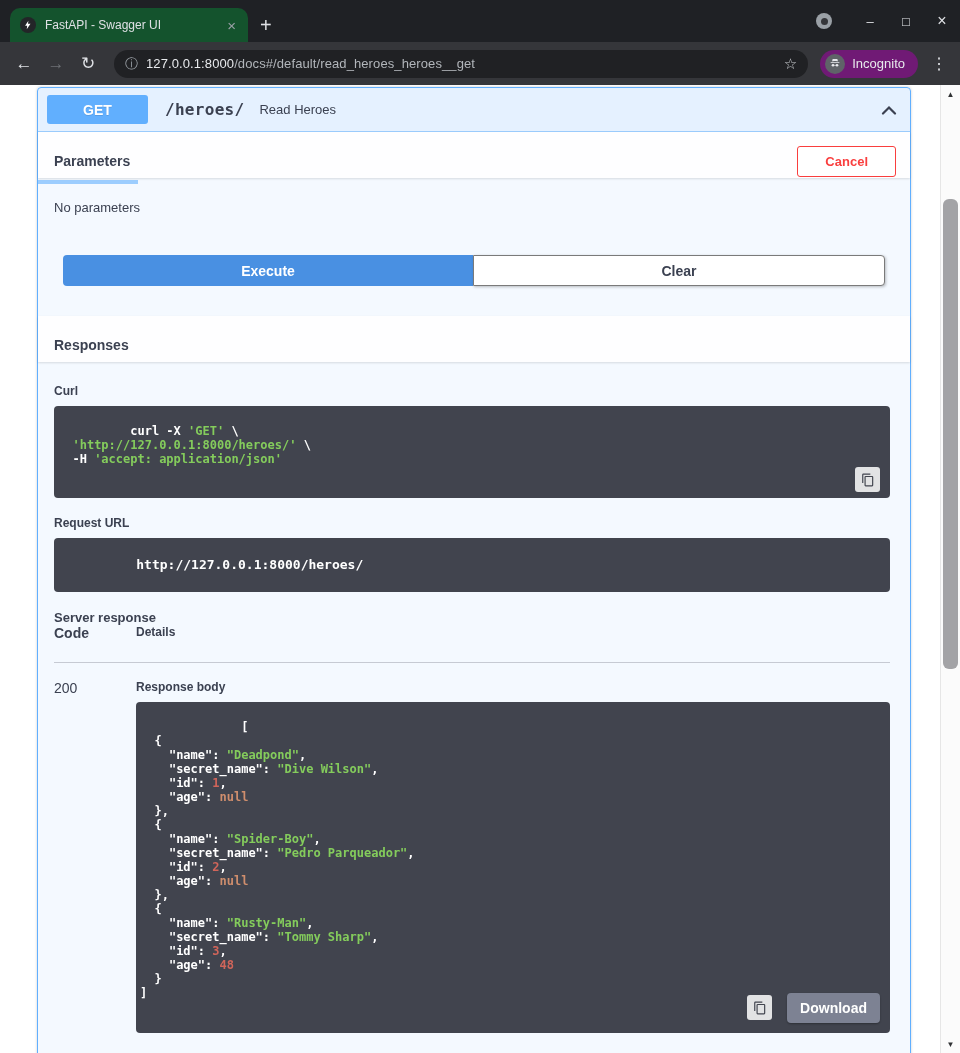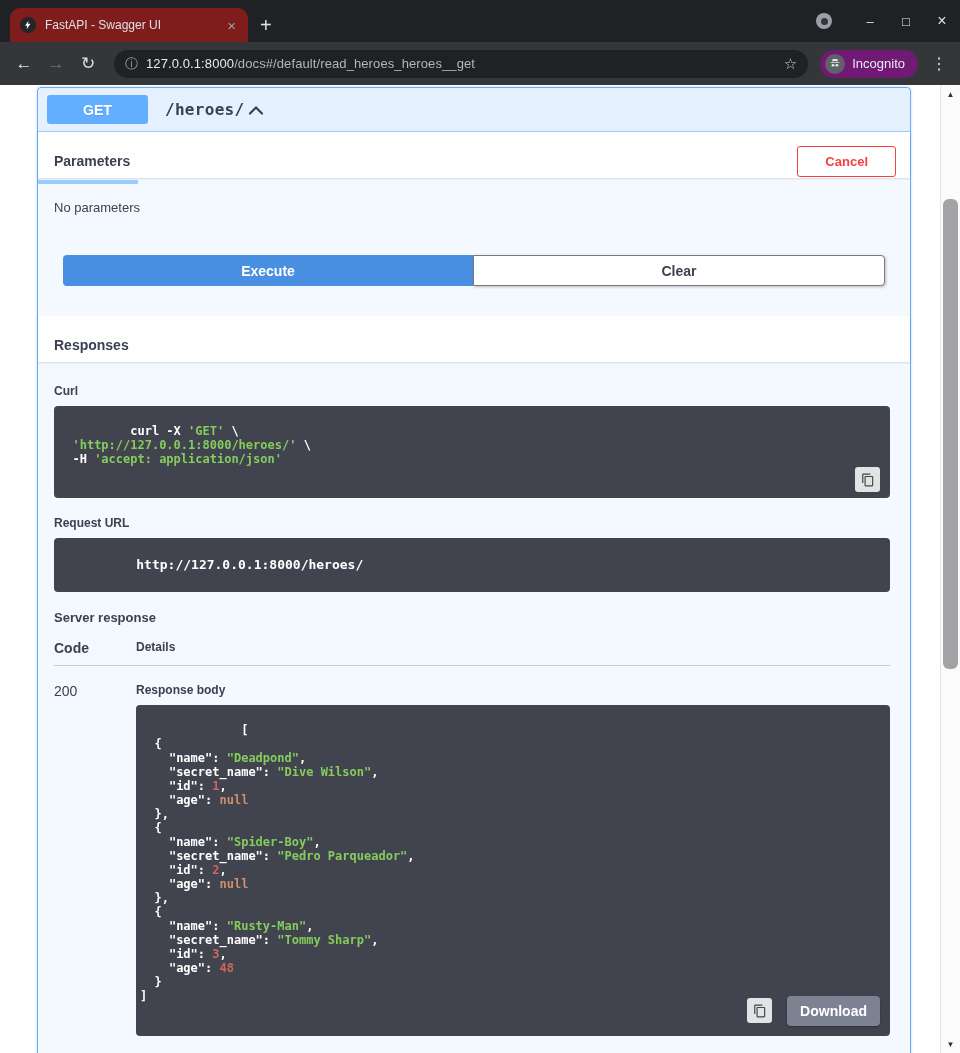--- a/index.html
+++ b/index.html
@@ -2,21 +2,21 @@
 <html style="--method-get: #61affe; --execute-blue: #4990e2; --cancel-red: #f93e3e; --code-block-bg: #41444e; --token-string: #84cc5c; --token-number: #d0655a; --token-null: #cf8e6d; --download-gray: #7d8293;"><head>
 <meta charset="utf-8">
 <style>
   * { margin:0; padding:0; box-sizing:border-box; }
   html,body { background:#000; }
   .window { width:960px; height:1053px; position:relative; background:#fff; overflow:hidden;
             font-family:"Liberation Sans",sans-serif; }
 
   
   .tabstrip { height:42px; background:#1f2125; display:flex; align-items:flex-end; position:relative; }
-  .tab { margin-left:10px; width:238px; height:34px; background:#7f1d1d; border-radius:10px 10px 0 0;
+  .tab { margin-left:10px; width:238px; height:34px; background:#14532d; border-radius:10px 10px 0 0;
          display:flex; align-items:center; padding:0 10px; gap:9px; cursor:default; }
   .favicon { width:16px; height:16px; border-radius:50%; background:#232528; display:flex;
              align-items:center; justify-content:center; flex:none; }
   .tab-title { color:#dfe1e5; font-size:12px; white-space:nowrap; overflow:hidden; flex:1; }
   .tab-close { color:#9aa0a6; font-size:15px; line-height:1; padding:0 2px; cursor:pointer; }
   .newtab-btn { color:#dfe1e5; font-size:20px; margin:0 0 7px 12px; line-height:1; cursor:pointer; }
   .tabstrip-right { position:absolute; right:0; top:0; height:42px; display:flex; align-items:center; }
   .update-icon { width:16px; height:16px; border-radius:50%; background:#9aa0a6; margin-right:20px;
                  display:flex; align-items:center; justify-content:center; }
   .update-icon i { width:7px; height:7px; border-radius:50%; background:#35363a; }
@@ -85,21 +85,21 @@
   .tok-str { color:var(--token-string,#84cc5c); }
   .tok-num { color:var(--token-number,#d0655a); }
   .tok-null { color:var(--token-null,#cf8e6d); }
   .tok-key { color:#ffffff; }
   .chip { width:25px; height:25px; background:rgba(255,255,255,.85); border:none; border-radius:3px;
           display:flex; align-items:center; justify-content:center; cursor:pointer; flex:none; }
   .abs-copy { position:absolute; right:10px; bottom:6px; }
 
   .server-response-label { font-size:13px; font-weight:700; color:#3b4151; margin-top:18px; }
   .rt-header { display:grid; grid-template-columns:82px 1fr; border-bottom:1px solid rgba(59,65,81,.25);
-               padding-bottom:9px; margin-top:15px; }
+               padding-bottom:21px; margin-top:0; }
   .code-col-header { font-size:14px; font-weight:600; color:#3b4151; }
   .details-col-header { font-size:12px; font-weight:700; color:#3b4151; }
   .rt-row { display:grid; grid-template-columns:82px 1fr; padding-top:17px; }
   .status-code { font-size:14px; color:#3b4151; }
   .download-area { position:absolute; right:10px; bottom:10px; display:flex; align-items:center; gap:15px; }
   .download-btn { background:var(--download-gray,#7d8293); color:#fff; font-weight:700; font-size:14px;
                   border:none; border-radius:4px; padding:7px 13px; cursor:pointer;
                   font-family:"Liberation Sans",sans-serif; box-shadow:0 1px 2px rgba(0,0,0,.3); }
 
   
@@ -160,20 +160,21 @@
     </div>
     <span class="menu-btn">⋮</span>
   </div>
 
   <div class="content">
     <div class="opblock">
 
       <div class="opblock-header">
         <span class="method-badge">GET</span>
         <span class="op-path">/heroes/</span>
+        <span class="op-summary">Read Heroes</span>
         <span class="chevron">
           <svg width="16" height="10" viewBox="0 0 16 10">
               <path d="M2 8.5 8 2.5l6 6" stroke="#3b4151" stroke-width="2.2" fill="none" stroke-linecap="round"></path>
             </svg>
         </span>
       </div>
 
       <div class="section-header">
         <div class="tab-item">
           <span class="tab-label">Parameters</span>

